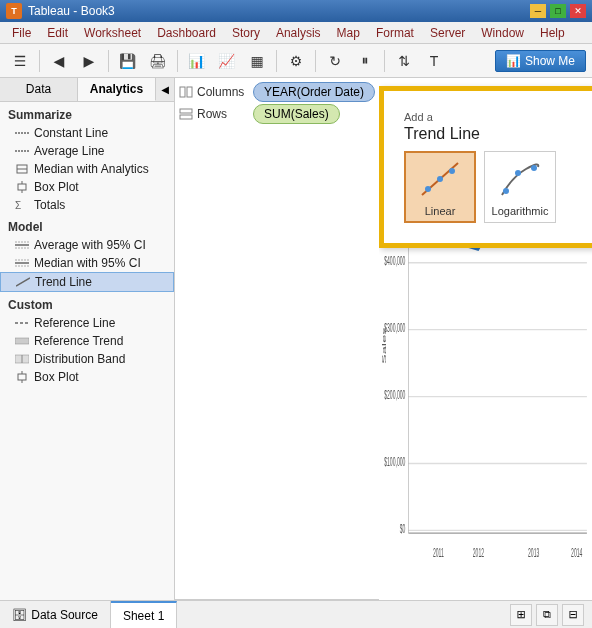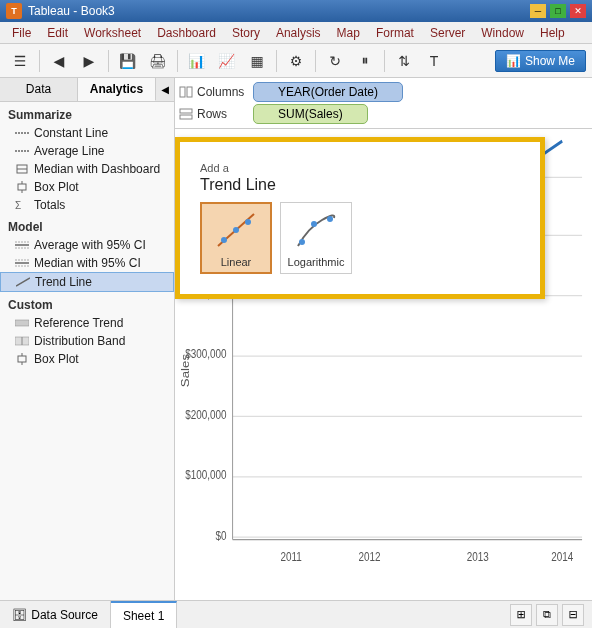--- a/index.html
+++ b/index.html
@@ -126,21 +126,21 @@
       font-size: 12px;
       color: #222;
     }
     .analytics-item.selected { background: #c8d8f0; border: 1px solid #7aade0; }
     .item-icon { width: 16px; height: 14px; margin-right: 4px; display: flex; align-items: center; justify-content: center; }
 
     
     .right-content {
       flex: 1;
       display: flex;
-      flex-direction: column;
+      flex-direction: row;
       background: white;
     }
 
     
     .pills-area {
       border-bottom: 1px solid #ccc;
       padding: 2px 4px;
     }
     .pill-row {
       display: flex;
@@ -152,22 +152,22 @@
       width: 70px;
       font-size: 12px;
       color: #333;
       display: flex;
       align-items: center;
       gap: 4px;
     }
     .pill {
       background: #d4e8b0;
       border: 1px solid #8ab860;
-      border-radius: 5px;
-      padding: 2px 24px;
+      border-radius: 10px;
+      padding: 2px 10px;
       font-size: 12px;
       cursor: pointer;
     }
     .pill.blue {
       background: #b0c8e8;
       border: 1px solid #6090c8;
     }
 
     
     .chart-container {
@@ -345,21 +345,21 @@
       </div>
       <span>Average Line</span>
     </div>
     <div class="analytics-item">
       <div class="item-icon">
         <svg width="14" height="12" viewBox="0 0 14 12">
             <rect x="2" y="2" width="10" height="8" fill="none" stroke="#666" stroke-width="1"></rect>
             <line x1="2" y1="6" x2="12" y2="6" stroke="#666" stroke-width="1"></line>
           </svg>
       </div>
-      <span>Median with Dashboard</span>
+      <span>Median with Analytics</span>
     </div>
     <div class="analytics-item">
       <div class="item-icon">
         <svg width="14" height="12" viewBox="0 0 14 12">
             <rect x="3" y="3" width="8" height="6" fill="none" stroke="#666" stroke-width="1"></rect>
             <line x1="7" y1="0" x2="7" y2="3" stroke="#666" stroke-width="1"></line>
             <line x1="7" y1="9" x2="7" y2="12" stroke="#666" stroke-width="1"></line>
           </svg>
       </div>
       <span>Box Plot</span>
@@ -397,20 +397,28 @@
     <div class="analytics-item selected">
       <div class="item-icon">
         <svg width="14" height="12" viewBox="0 0 14 12">
             <line x1="0" y1="10" x2="14" y2="2" stroke="#666" stroke-width="1.5"></line>
           </svg>
       </div>
       <span>Trend Line</span>
     </div>
 
     <div class="section-label">Custom</div>
+    <div class="analytics-item">
+      <div class="item-icon">
+        <svg width="14" height="12" viewBox="0 0 14 12">
+            <line x1="0" y1="6" x2="14" y2="6" stroke="#666" stroke-width="1.5" stroke-dasharray="3,2"></line>
+          </svg>
+      </div>
+      <span>Reference Line</span>
+    </div>
     <div class="analytics-item">
       <div class="item-icon">
         <svg width="14" height="12" viewBox="0 0 14 12">
             <rect x="0" y="3" width="14" height="6" fill="#ccc" stroke="#888" stroke-width="0.5"></rect>
           </svg>
       </div>
       <span>Reference Trend</span>
     </div>
     <div class="analytics-item">
       <div class="item-icon">

